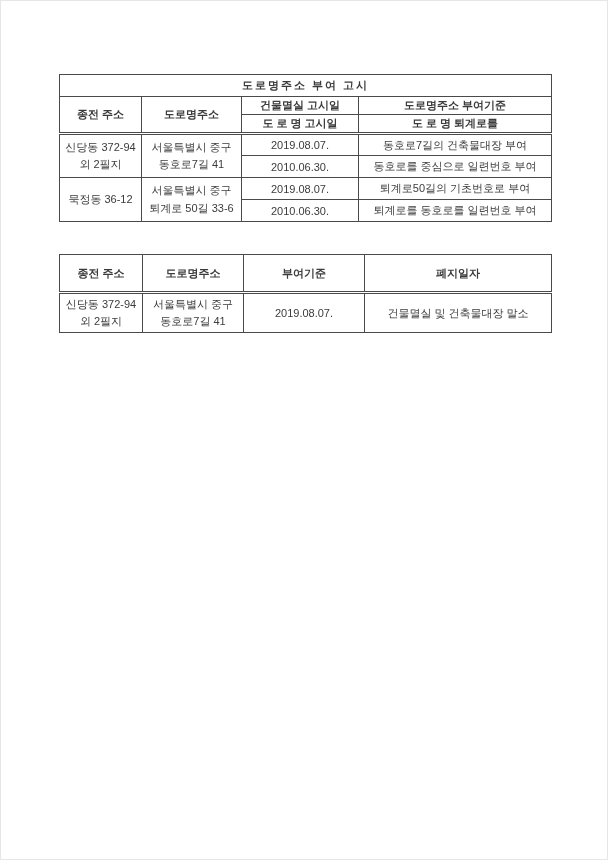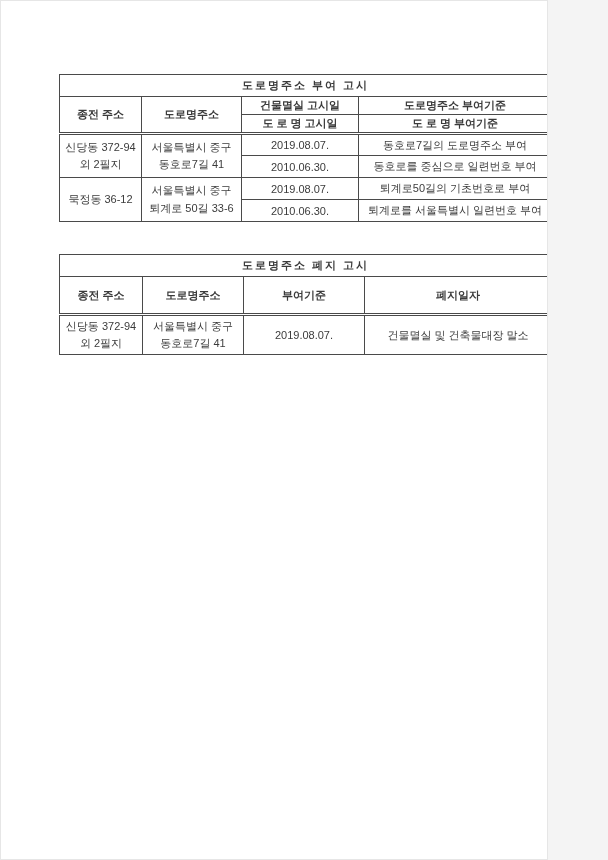--- a/index.html
+++ b/index.html
@@ -1,19 +1,19 @@
 <!DOCTYPE html>
 <html><head>
 <meta charset="utf-8">
 <style>
   * { margin: 0; padding: 0; box-sizing: border-box; }
   html, body { background: #f4f4f4; }
   .page {
     position: relative;
-    width: 548px;
+    width: 608px;
     height: 860px;
     background: #ffffff;
     font-family: "Liberation Sans", "DejaVu Sans", sans-serif;
     overflow: hidden;
     border: 1px solid #e6e6e6;
   }
   table.doc-table {
     position: absolute;
     border-collapse: collapse;
     table-layout: fixed;
@@ -63,61 +63,58 @@
       <td colspan="4" class="title-cell">도로명주소 부여 고시</td>
     </tr>
     <tr class="hrow">
       <td rowspan="2" class="hdr dbl">종전 주소</td>
       <td rowspan="2" class="hdr dbl">도로명주소</td>
       <td class="hdr">건물멸실 고시일</td>
       <td class="hdr">도로명주소 부여기준</td>
     </tr>
     <tr class="hrow">
       <td class="hdr dbl">도 로 명 고시일</td>
-      <td class="hdr dbl">도 로 명 부여기준</td>
+      <td class="hdr dbl">도 로 명 퇴계로를</td>
     </tr>
 
     <tr class="drow">
       <td rowspan="2" class="pre">신당동 372-94
 외 2필지</td>
       <td rowspan="2" class="pre">서울특별시 중구
 동호로7길 41</td>
       <td class="light-b">2019.08.07.</td>
-      <td class="light-b">동호로7길의 도로명주소 부여</td>
+      <td class="light-b">동호로7길의 건축물대장 부여</td>
     </tr>
     <tr class="drow">
       <td>2010.06.30.</td>
       <td>동호로를 중심으로 일련번호 부여</td>
     </tr>
 
     <tr class="drow">
       <td rowspan="2">묵정동 36-12</td>
       <td rowspan="2" class="pre">서울특별시 중구
 퇴계로 50길 33-6</td>
       <td class="light-b">2019.08.07.</td>
       <td class="light-b">퇴계로50길의 기초번호로 부여</td>
     </tr>
     <tr class="drow">
       <td>2010.06.30.</td>
-      <td>퇴계로를 서울특별시 일련번호 부여</td>
+      <td>퇴계로를 동호로를 일련번호 부여</td>
     </tr>
   </tbody>
     </table>
 
   <table class="doc-table t2">
     <colgroup>
       <col style="width:83px">
         <col style="width:101px">
         <col style="width:121px">
         <col style="width:187px">
     </colgroup>
     <tbody>
-        <tr>
-      <td colspan="4" class="title-cell">도로명주소 폐지 고시</td>
-    </tr>
     <tr class="hrow">
       <td class="hdr dbl">종전 주소</td>
       <td class="hdr dbl">도로명주소</td>
       <td class="hdr dbl">부여기준</td>
       <td class="hdr dbl">폐지일자</td>
     </tr>
     <tr class="drow">
       <td class="pre">신당동 372-94
 외 2필지</td>
       <td class="pre">서울특별시 중구

